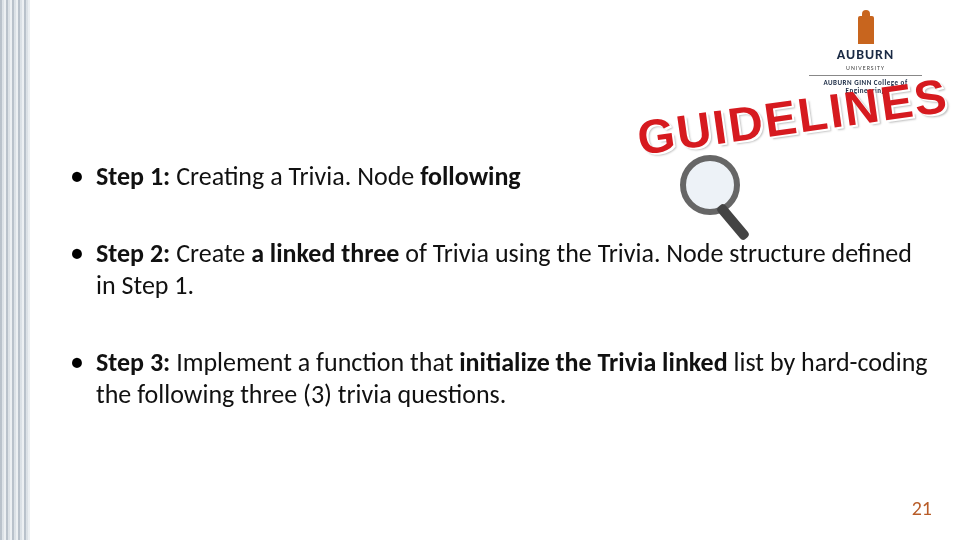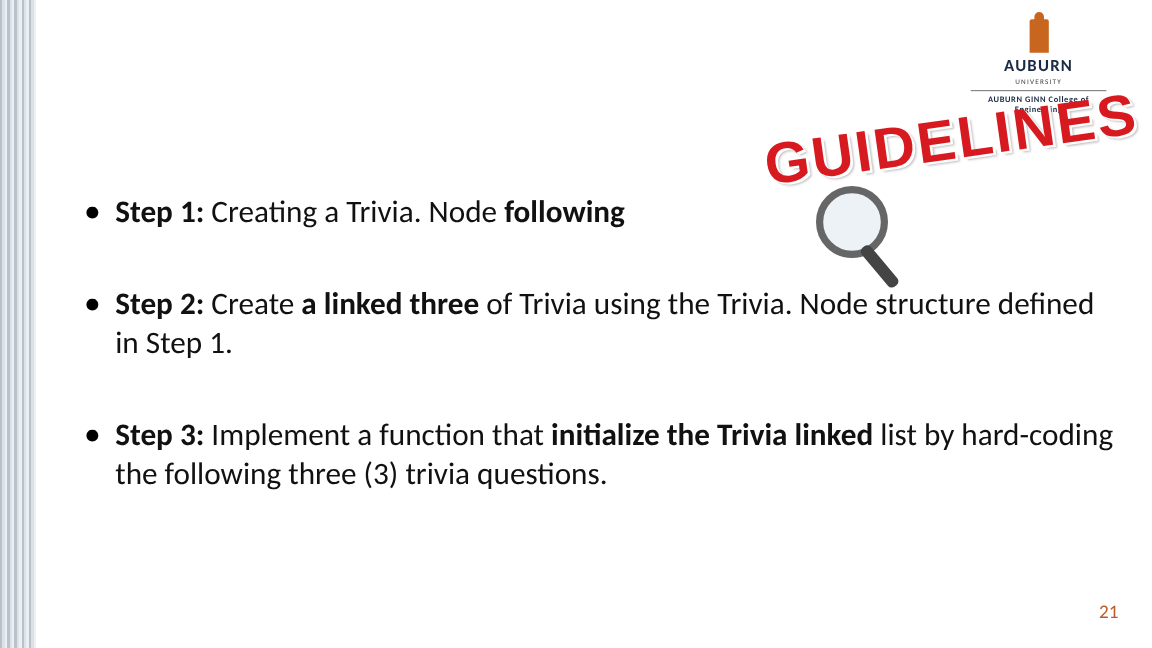--- a/index.html
+++ b/index.html
@@ -29,21 +29,21 @@
     text-shadow: 2px 2px 0 #fff, 3px 3px 2px rgba(0,0,0,.25);
   }
   .mag { position:absolute; right: 220px; top: 155px; }
   .mag-glass { width:60px; height:60px; border:6px solid #666; border-radius:50%; background:rgba(220,230,240,.5); }
   .mag-handle { position:absolute; width:10px; height:42px; background:#444; border-radius:4px; left:48px; top:46px; transform:rotate(-40deg); }
   .content { position: absolute; left: 60px; top: 160px; width: 870px; }
   ul.steps { list-style: none; }
   ul.steps > li { font-size: 26px; color:#111; margin-bottom: 44px; line-height:1.25; padding-left: 36px; position: relative; }
   ul.steps > li::before { content: "•"; position:absolute; left: 10px; top: -2px; font-size: 28px; color:#000; }
   .b { font-weight: 700; }
-  .slide-number { position: absolute; right: 28px; bottom: 20px; font-size: 16px; color: #b85c28; }
+  .slide-number { position: absolute; right: 28px; bottom: 20px; font-size: 20px; color: #b85c28; }
 </style>
 </head>
 <body>
 
 <div class="slide">
   <div class="left-stripe"></div>
 
 
   <div class="logo-block">
     <div class="logo-tower"></div>

